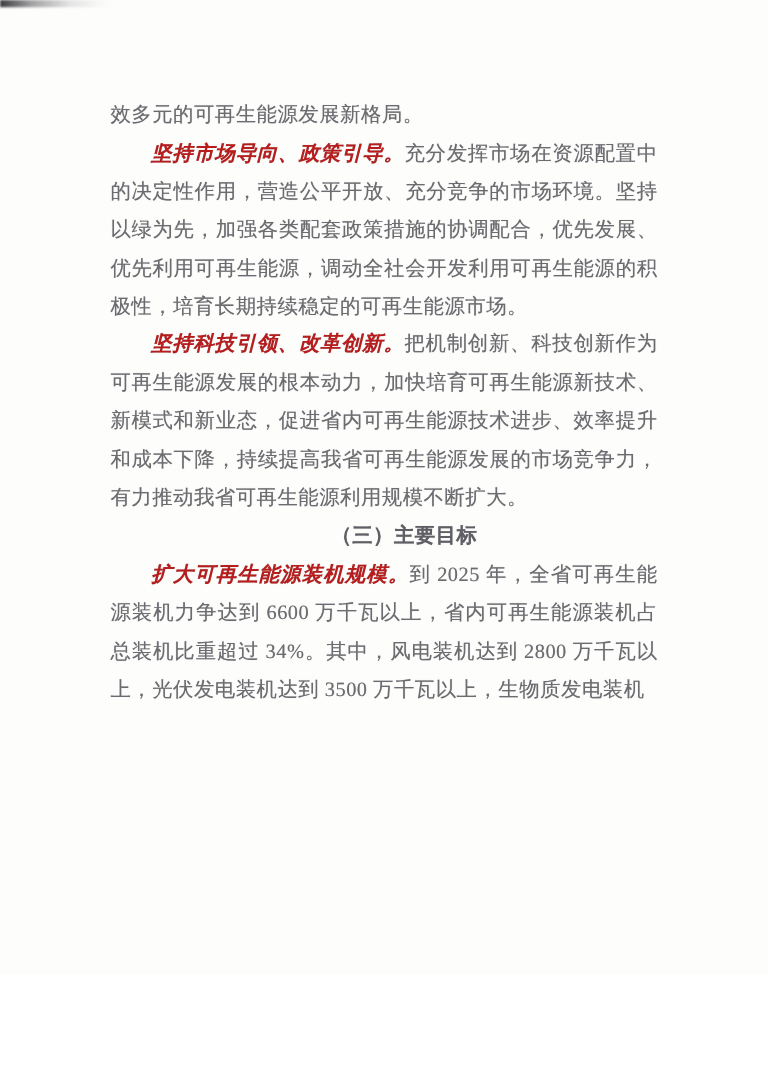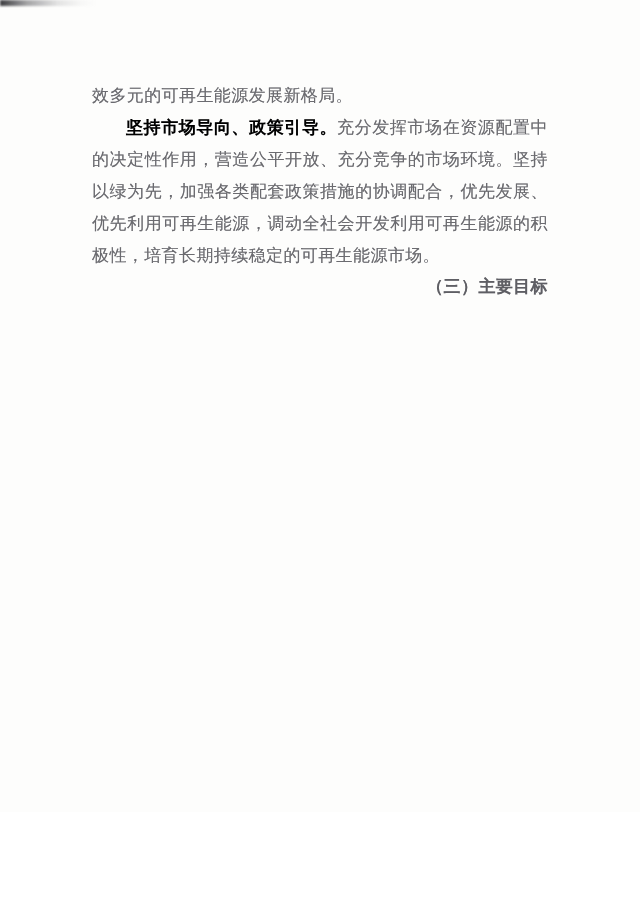--- a/index.html
+++ b/index.html
@@ -45,24 +45,25 @@
     margin: 0;
     text-align: justify;
     text-justify: inter-ideograph;
     text-indent: 2em;
   }
   .para.no-indent {
     text-indent: 0;
   }
   .para .lead {
     font-weight: bold;
-    color: #000000;
+    color: #b91c1c;
+    font-style: italic;
   }
   .para.heading {
-    text-align: right;
+    text-align: center;
     font-weight: bold;
     color: #5e5e64;
   }
   .footer {
     position: absolute;
     top: 833px;
     left: 0;
     width: 100%;
     text-align: center;
     color: #7b7b80;
@@ -76,23 +77,25 @@
 <div class="page">
 
   <div class="scan-artifact"></div>
 
   <div class="content">
 
     <p class="para no-indent"><span>效多元的可再生能源发展新格局。</span></p>
 
     <p class="para"><span class="lead">坚持市场导向、政策引导。</span><span>充分发挥市场在资源配置中的决定性作用，营造公平开放、充分竞争的市场环境。坚持以绿为先，加强各类配套政策措施的协调配合，优先发展、优先利用可再生能源，调动全社会开发利用可再生能源的积极性，培育长期持续稳定的可再生能源市场。</span></p>
 
+    <p class="para"><span class="lead">坚持科技引领、改革创新。</span><span>把机制创新、科技创新作为可再生能源发展的根本动力，加快培育可再生能源新技术、新模式和新业态，促进省内可再生能源技术进步、效率提升和成本下降，持续提高我省可再生能源发展的市场竞争力，有力推动我省可再生能源利用规模不断扩大。</span></p>
 
     <p class="para heading"><span>（三）主要目标</span></p>
 
 
 
+    <p class="para"><span class="lead">扩大可再生能源装机规模。</span><span>到 2025 年，全省可再生能源装机力争达到 6600 万千瓦以上，省内可再生能源装机占总装机比重超过 34%。其中，风电装机达到 2800 万千瓦以上，光伏发电装机达到 3500 万千瓦以上，生物质发电装机</span></p>
 
   </div>
 
   <div class="footer">9</div>
 
 </div>
 
 </body></html>

